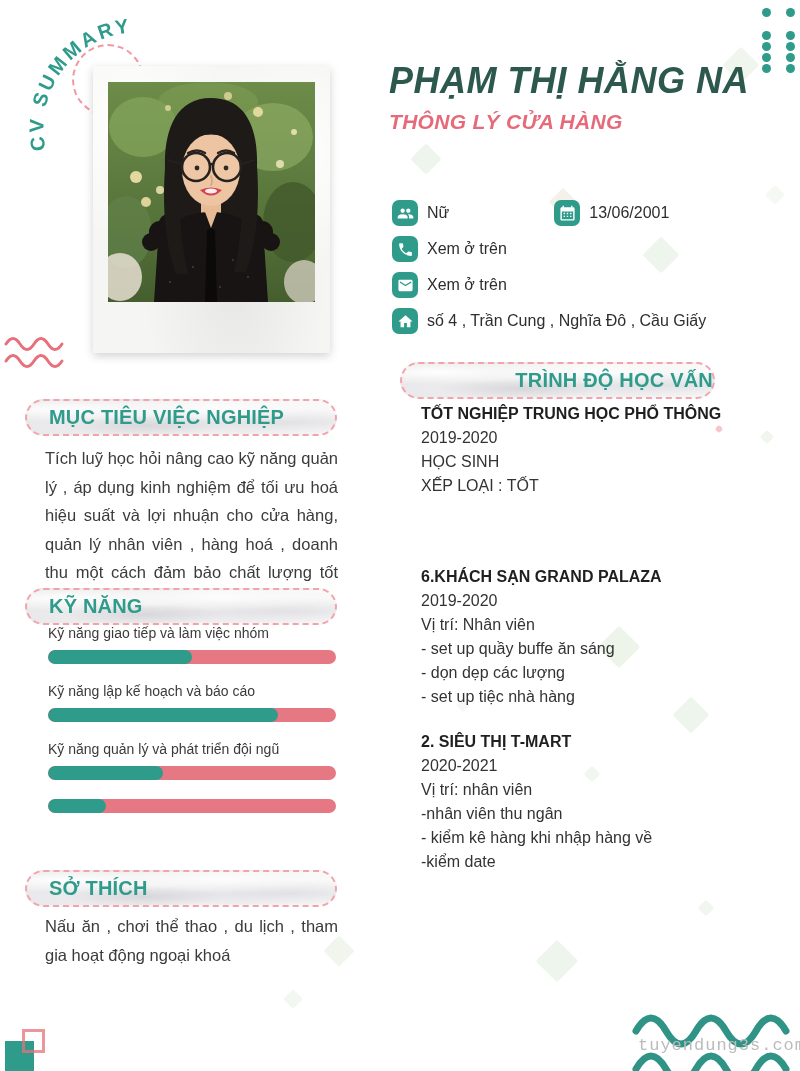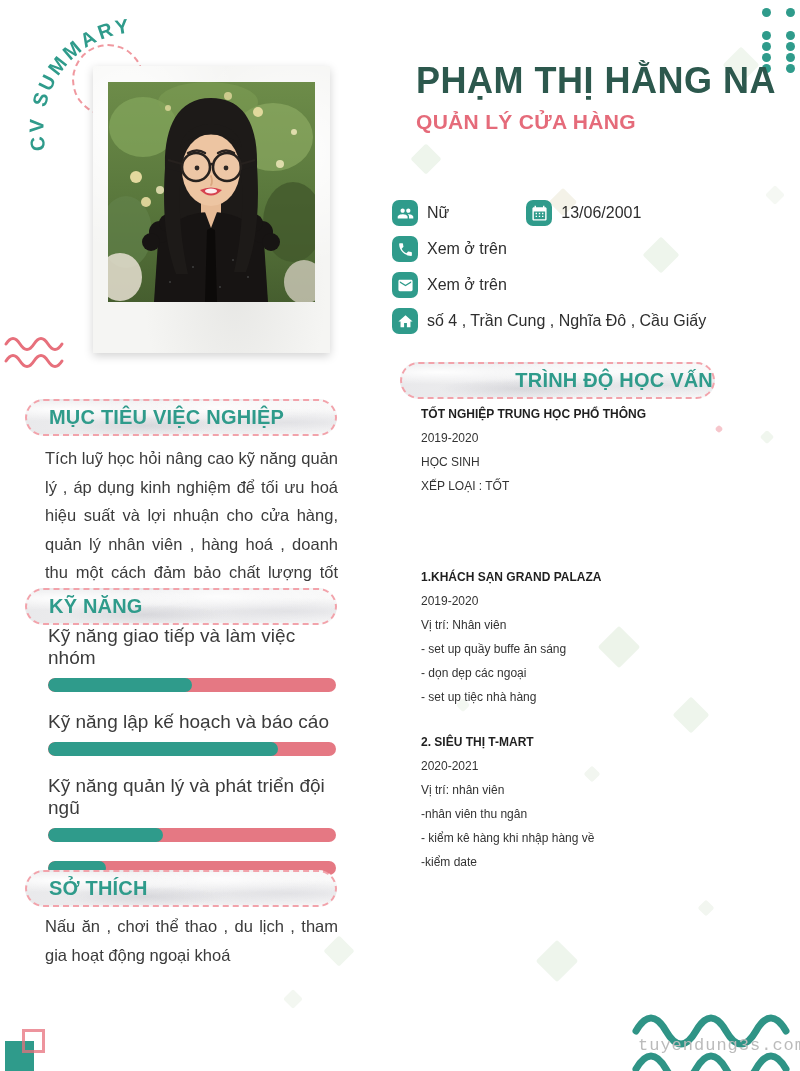--- a/index.html
+++ b/index.html
@@ -35,57 +35,57 @@
     border:3px solid rgba(231,112,124,.75); background:transparent; z-index:3; }
   
   .dot-grid { position:absolute; }
   .dot { position:absolute; width:9px; height:9px; border-radius:50%; background:#2F9B8B; }
   
   .teal-waves { position:absolute; left:628px; top:993px; z-index:1; }
   .watermark { position:absolute; left:638px; top:1036px; z-index:2;
     font-family:"Liberation Mono","DejaVu Sans Mono",monospace;
     font-size:17px; letter-spacing:1px; color:#BBBBBB; }
   
-  .name-block { position:absolute; left:416px; top:60px; width:370px; }
+  .name-block { position:absolute; left:389px; top:60px; width:370px;font-style:italic; }
   .cv-name { font-size:36px; line-height:41px; font-weight:bold; color:#2C584D; letter-spacing:.5px; }
   .cv-title { margin-top:9px; font-size:21px; font-weight:bold; color:#E56B7A; letter-spacing:.3px; }
   
   .info-area { position:absolute; left:392px; top:200px; width:380px; }
   .info-row { position:relative; height:26px; margin-bottom:10px; display:flex; align-items:center; }
   .ibox { width:26px; height:26px; border-radius:7px; background:#2F9B8B; flex:0 0 26px;
     display:flex; align-items:center; justify-content:center; }
   .ibox svg { width:17px; height:17px; fill:#ffffff; }
   .info-text { margin-left:9px; font-size:16px; color:#2E2E2E; }
   .info-pair { display:flex; }
-  .info-pair .second { margin-left:77px; display:flex; align-items:center; }
+  .info-pair .second { margin-left:105px; display:flex; align-items:center; }
   
   .pill {
     position:absolute; height:37px; border-radius:20px;
     border:2px dashed #F2A3AB;
     background-color:#EBEBED;
     background-image:
       radial-gradient(ellipse at 12% 25%, rgba(255,255,255,.95), transparent 35%),
       radial-gradient(ellipse at 38% 75%, rgba(198,198,204,.55), transparent 30%),
       radial-gradient(ellipse at 62% 20%, rgba(255,255,255,.85), transparent 40%),
       radial-gradient(ellipse at 85% 65%, rgba(206,206,212,.5), transparent 45%),
       linear-gradient(90deg, #E9E9EB 0%, #F2F2F3 70%, #FAFAFA 100%);
     display:flex; align-items:center; padding-left:22px;
   }
   .pill h2 { font-size:20px; font-weight:bold; color:#2F9B8B; letter-spacing:.2px; }
   .pill-left { left:25px; width:312px; }
   .pill-right { left:400px; width:315px; }
   
   .para { position:absolute; font-size:16.5px; line-height:28.5px; color:#3B3B3B; text-align:justify; }
-  .edu-block, .job-block { position:absolute; left:421px; width:330px; font-size:12px;
+  .edu-block, .job-block { position:absolute; left:421px; width:330px; font-size:16px;
     line-height:24px; color:#333333; }
   .edu-block .bold, .job-block .bold { font-weight:bold; color:#1F1F1F; }
   
   .skills { position:absolute; left:48px; top:625px; width:289px; }
   .skill { margin-bottom:19px; }
-  .skill-label { font-size:19px; color:#3B3B3B; margin-bottom:9px; }
+  .skill-label { font-size:14px; color:#3B3B3B; margin-bottom:9px; }
   .skill-bar { width:288px; height:14px; border-radius:7px; background:#E57883; overflow:hidden; }
   .skill-fill { height:100%; border-radius:7px; background:#2F9B8B; }
 </style>
 </head>
 <body>
 
 <div id="page">
 
   <div class="diamond" style="left:140px;top:140px;width:10px;height:10px;background:#EAF3E8;"></div>
   <div class="diamond" style="left:415px;top:148px;width:22px;height:22px;background:#EEF5EC;"></div>
@@ -207,21 +207,21 @@
     <div class="dot" style="left:762px;top:42px;"></div>
       <div class="dot" style="left:786px;top:42px;"></div>
     <div class="dot" style="left:762px;top:53px;"></div>
       <div class="dot" style="left:786px;top:53px;"></div>
     <div class="dot" style="left:762px;top:64px;"></div>
       <div class="dot" style="left:786px;top:64px;"></div>
   </div>
 
   <div class="name-block">
     <h1 class="cv-name">PHẠM THỊ HẰNG NA</h1>
-    <div class="cv-title">QUẢN LÝ CỬA HÀNG</div>
+    <div class="cv-title">THÔNG LÝ CỬA HÀNG</div>
   </div>
 
   <div class="info-area">
     <div class="info-row info-pair">
       <div style="display:flex;align-items:center;">
         <span class="ibox">
           <svg viewBox="0 0 24 24">
               <path d="M16 11c1.66 0 2.99-1.34 2.99-3S17.66 5 16 5c-1.66 0-3 1.34-3 3s1.34 3 3 3zm-8 0c1.66 0 2.99-1.34 2.99-3S9.66 5 8 5C6.34 5 5 6.34 5 8s1.34 3 3 3zm0 2c-2.33 0-7 1.17-7 3.5V19h14v-2.5c0-2.33-4.67-3.5-7-3.5zm8 0c-.29 0-.62.02-.97.05 1.16.84 1.97 1.97 1.97 3.45V19h6v-2.5c0-2.33-4.67-3.5-7-3.5z"></path>
             </svg>
         </span>
@@ -266,25 +266,25 @@
     <h2>TRÌNH ĐỘ HỌC VẤN</h2>
   </div>
   <div class="edu-block" style="top:402px;">
     <div class="bold">TỐT NGHIỆP TRUNG HỌC PHỔ THÔNG</div>
     <div>2019-2020</div>
     <div>HỌC SINH</div>
     <div>XẾP LOẠI : TỐT</div>
   </div>
 
   <div class="job-block" style="top:565px;">
-    <div class="bold">1.KHÁCH SẠN GRAND PALAZA</div>
+    <div class="bold">6.KHÁCH SẠN GRAND PALAZA</div>
     <div>2019-2020</div>
     <div>Vị trí: Nhân viên</div>
     <div>- set up quầy buffe ăn sáng</div>
-    <div>- dọn dẹp các ngoại</div>
+    <div>- dọn dẹp các lượng</div>
     <div>- set up tiệc nhà hàng</div>
   </div>
   <div class="job-block" style="top:730px;">
     <div class="bold">2. SIÊU THỊ T-MART</div>
     <div>2020-2021</div>
     <div>Vị trí: nhân viên</div>
     <div>-nhân viên thu ngân</div>
     <div>- kiểm kê hàng khi nhập hàng về</div>
     <div>-kiểm date</div>
   </div>

